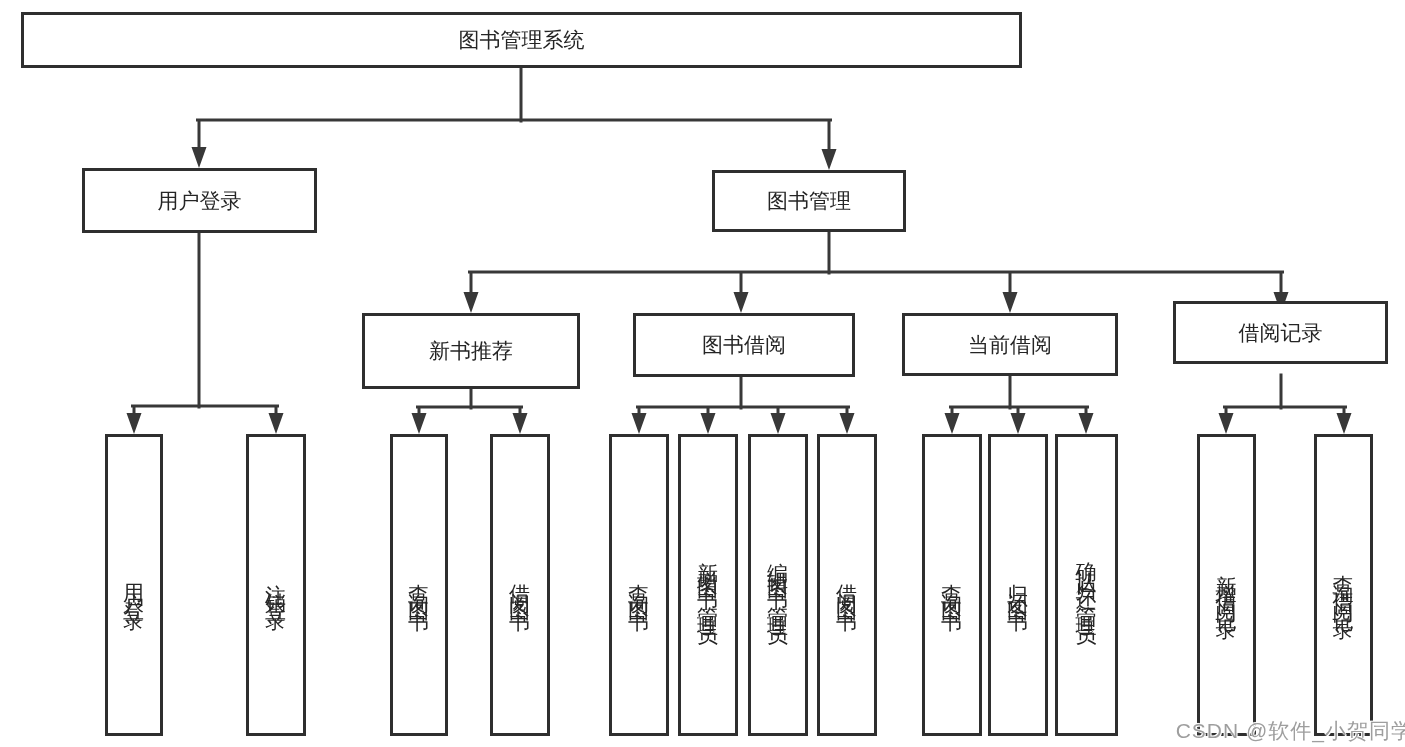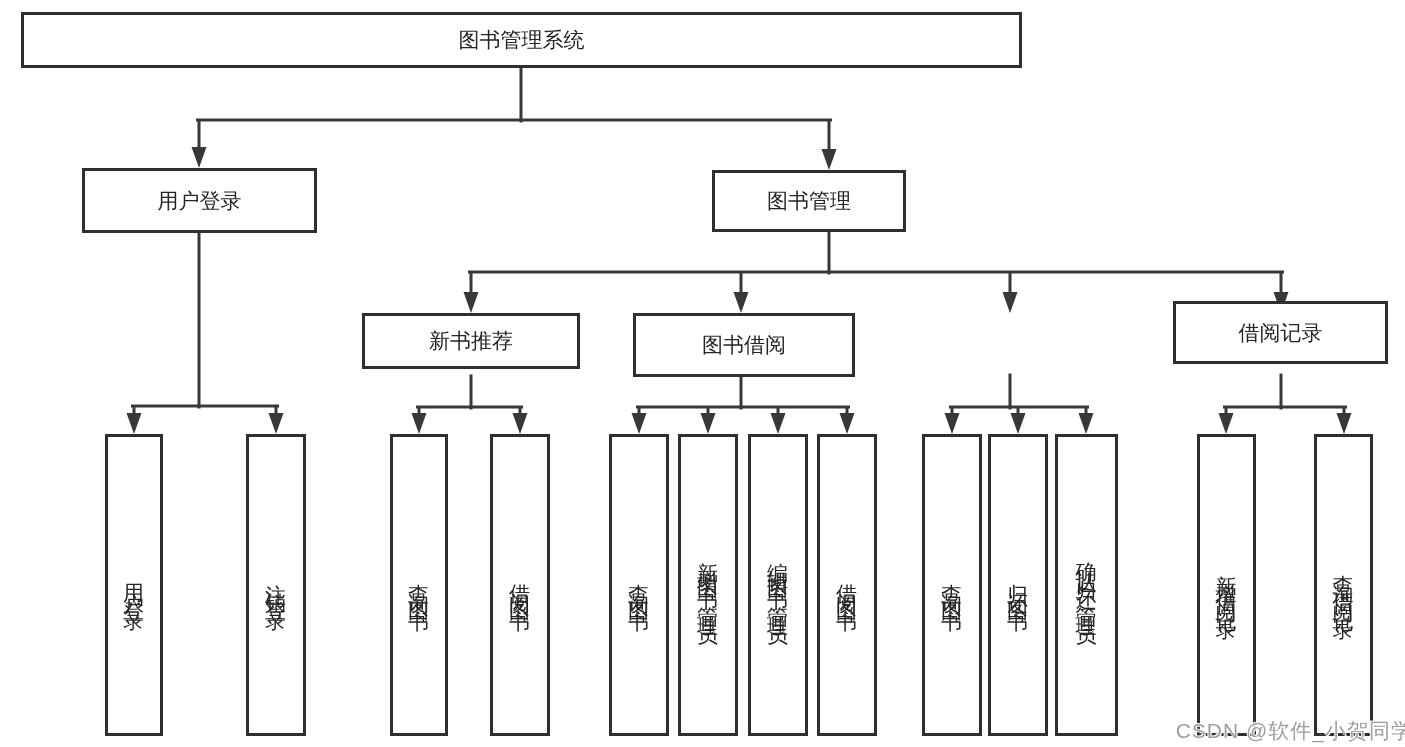--- a/index.html
+++ b/index.html
@@ -109,22 +109,23 @@
       M1078.5 413 H1093.5 L1086 434 Z
       M1218.5 413 H1233.5 L1226 434 Z
       M1336.5 413 H1351.5 L1344 434 Z"></path>
   </svg>
 
   <div class="node" style="left:21px;top:12px;width:1001px;height:56px">图书管理系统</div>
 
   <div class="node" style="left:82px;top:168px;width:235px;height:65px">用户登录</div>
   <div class="node" style="left:712px;top:170px;width:194px;height:62px">图书管理</div>
 
-  <div class="node" style="left:362px;top:313px;width:218px;height:56px">新书推荐</div>
+  <div class="node" style="left:362px;top:313px;width:218px;height:76px">新书推荐</div>
   <div class="node" style="left:633px;top:313px;width:222px;height:64px">图书借阅</div>
+  <div class="node" style="left:902px;top:313px;width:216px;height:63px">当前借阅</div>
   <div class="node" style="left:1173px;top:301px;width:215px;height:63px">借阅记录</div>
 
   <div class="node v" style="left:105px;top:434px;width:58px;height:302px">用户登录</div>
   <div class="node v" style="left:246px;top:434px;width:60px;height:302px">注销登录</div>
 
   <div class="node v" style="left:390px;top:434px;width:58px;height:302px">查询图书</div>
   <div class="node v" style="left:490px;top:434px;width:60px;height:302px">借阅图书</div>
 
   <div class="node v" style="left:609px;top:434px;width:60px;height:302px">查询图书</div>
   <div class="node v" style="left:678px;top:434px;width:60px;height:302px">新增图书（管理员）</div>

